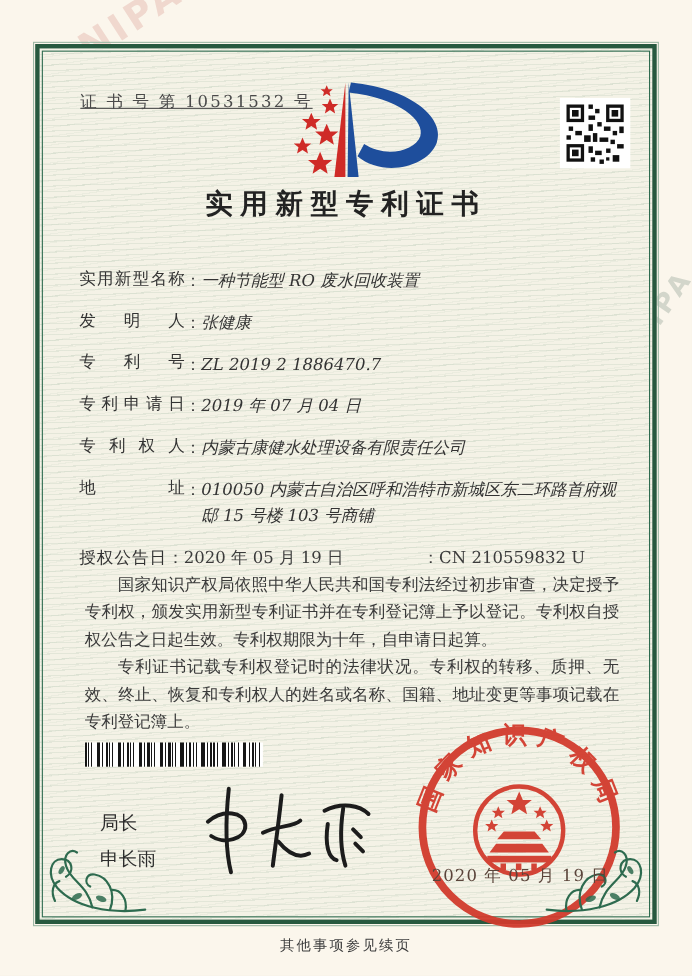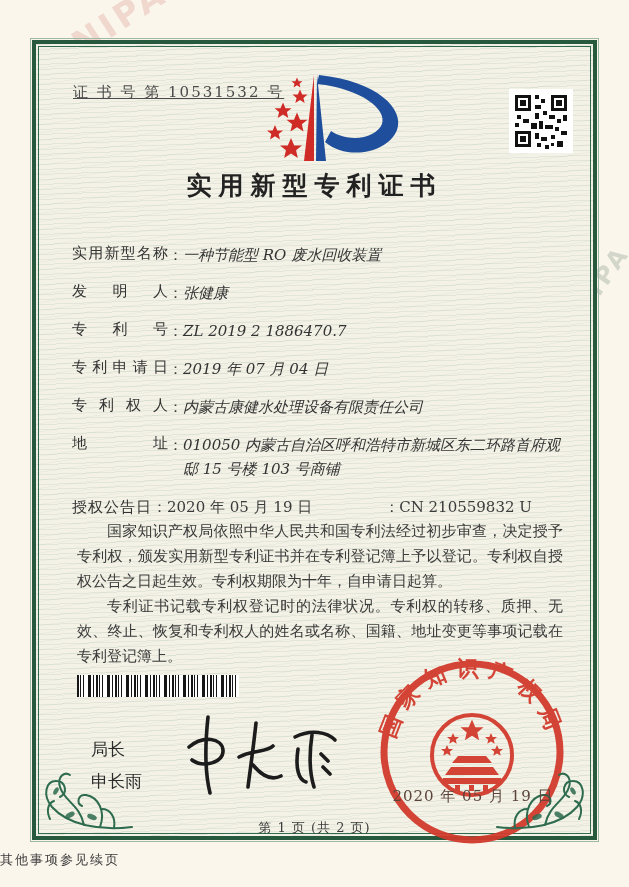--- a/index.html
+++ b/index.html
@@ -66,21 +66,21 @@
   .seal{position:absolute;left:338px;top:610px;width:190px;height:190px;opacity:0.94;}
   .seal-date{position:absolute;left:346px;top:740px;width:176px;text-align:center;
              font-size:15px;color:#5a443a;letter-spacing:1px;z-index:3;}
   
   .flourish{position:absolute;width:95px;height:105px;}
   .flourish.left{left:1px;bottom:1px;}
   .flourish.right{right:1px;bottom:1px;transform:scaleX(-1);}
   
   .page-footer{position:absolute;left:0;top:772px;width:100%;text-align:center;
                font-size:13px;color:#3c3c3c;letter-spacing:1px;}
-  .outside-note{position:absolute;left:0;top:851px;width:100%;
+  .outside-note{position:absolute;left:0;top:851px;width:100%;text-align:center;
                 font-size:13px;color:#3c3c3c;letter-spacing:2px;}
 </style>
 </head>
 <body>
 
 <div class="page">
 
   <div class="wm wm1">CNIPA</div>
   <div class="wm wm2">CNIPA</div>
   <div class="wm wm3">CNIPA</div>
@@ -266,18 +266,17 @@
           <path d="M74,101 C76,90 70,82 62,82"></path>
           <path d="M10,92 C6,84 8,76 14,74"></path>
         </g>
         <g fill="#2e6b4f" opacity="0.85">
           <ellipse cx="30" cy="88" rx="5" ry="2.6" transform="rotate(-28 30 88)"></ellipse>
           <ellipse cx="52" cy="90" rx="5" ry="2.6" transform="rotate(20 52 90)"></ellipse>
           <ellipse cx="16" cy="64" rx="4" ry="2.2" transform="rotate(-60 16 64)"></ellipse>
         </g>
       </svg>
 
-      <div class="page-footer">第 1 页 (共 2 页)</div>
     </div>
   </div>
 
   <div class="outside-note">其他事项参见续页</div>
 </div>
 
 </body></html>

